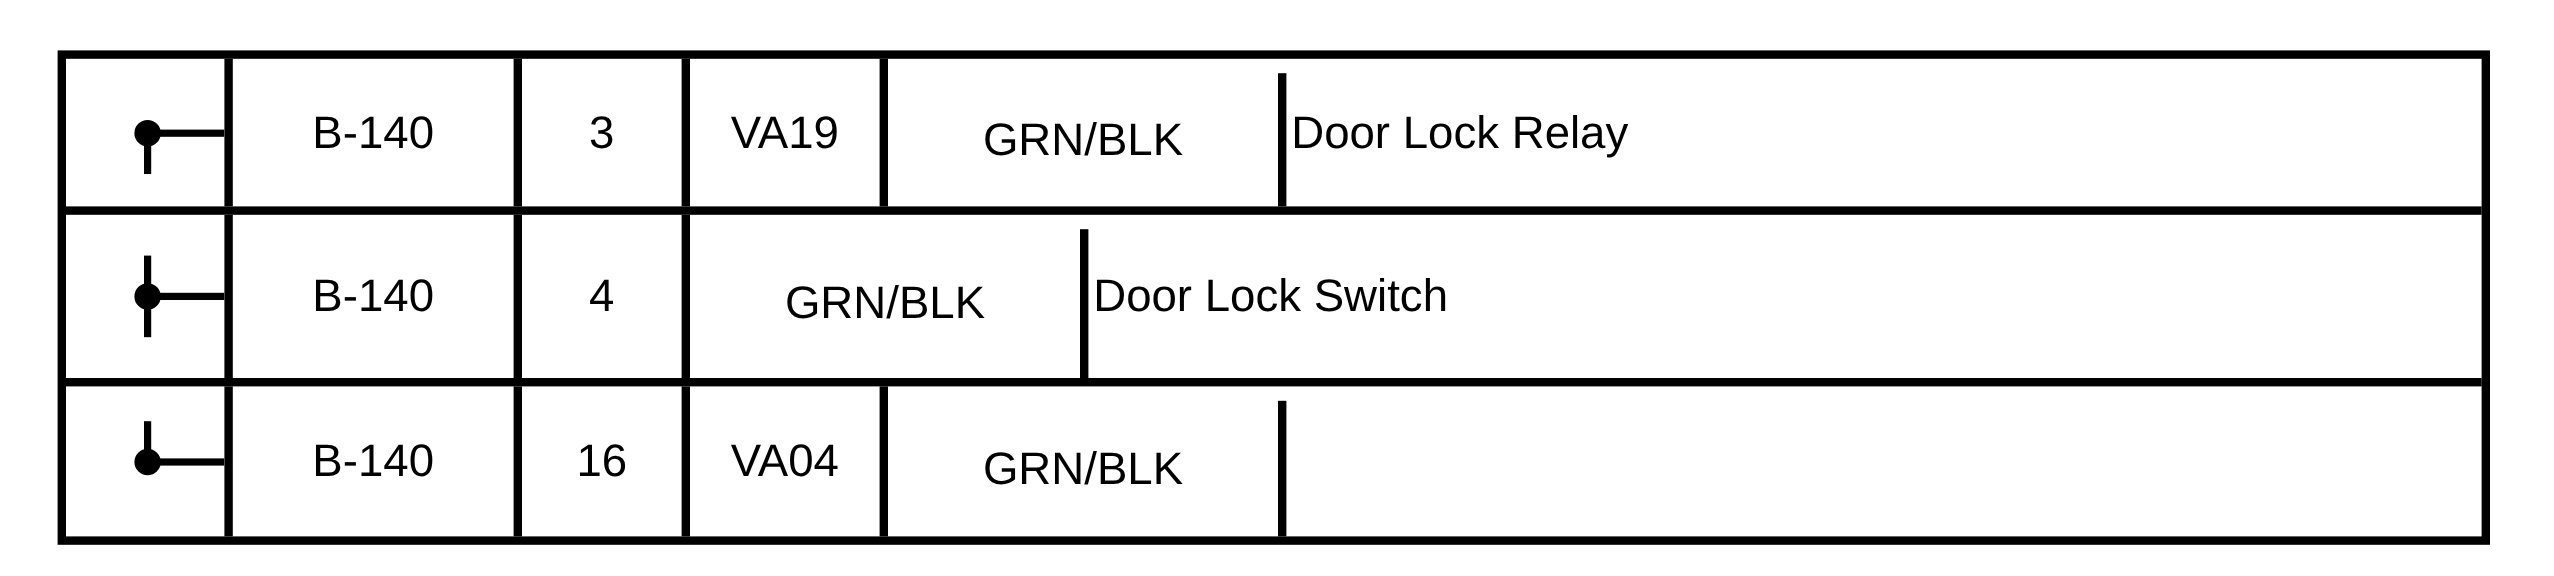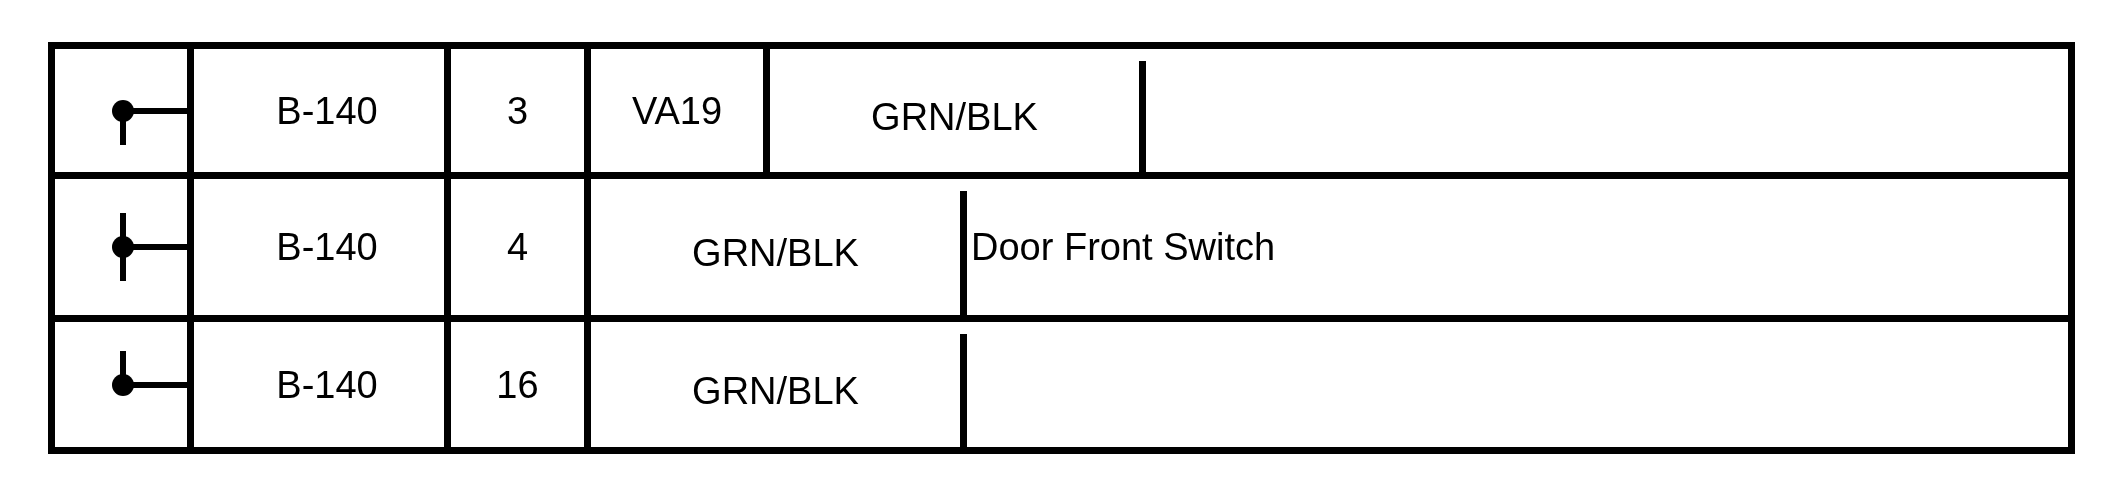--- a/index.html
+++ b/index.html
@@ -43,24 +43,24 @@
     border-right: 7px solid #000000;
     display: flex;
     align-items: center;
     justify-content: center;
     font-size: 38px;
     line-height: 1;
     white-space: nowrap;
     overflow: hidden;
   }
   .cell.symbol   { width: 139px; position: relative; }
-  .cell.connector{ width: 241px; margin-left: 16px; }
+  .cell.connector{ width: 241px; }
   .cell.pin      { width: 140px; }
-  .cell.circuit  { width: 179px; }
-  .cell.color    { width: 376px; margin-top: 12px; }
+  .cell.circuit  { width: 165px; }
+  .cell.color    { width: 332px; margin-top: 12px; }
   .cell.dest {
     flex: 1 1 auto;
     border-right: none;
     justify-content: flex-start;
     padding-left: 4px;
   }
   
   .branch-icon {
     position: absolute;
     left: 0; top: 0; right: 0; bottom: 0;
@@ -110,44 +110,46 @@
         <div class="branch-icon">
           <div class="dot"></div>
           <div class="hline"></div>
           <div class="vstub-down"></div>
         </div>
       </div>
       <div class="cell connector">B-140</div>
       <div class="cell pin">3</div>
       <div class="cell circuit">VA19</div>
       <div class="cell color">GRN/BLK</div>
+      <div class="cell dest">Door Lock Relay</div>
     </div>
 
     <div class="wire-row r2">
       <div class="cell symbol">
         <div class="branch-icon">
           <div class="dot"></div>
           <div class="hline"></div>
           <div class="vstub-up"></div>
           <div class="vstub-down"></div>
         </div>
       </div>
       <div class="cell connector">B-140</div>
       <div class="cell pin">4</div>
       <div class="cell color">GRN/BLK</div>
-      <div class="cell dest">Door Front Switch</div>
+      <div class="cell dest">Door Lock Switch</div>
     </div>
 
     <div class="wire-row r3">
       <div class="cell symbol">
         <div class="branch-icon">
           <div class="dot"></div>
           <div class="hline"></div>
           <div class="vstub-up"></div>
         </div>
       </div>
       <div class="cell connector">B-140</div>
       <div class="cell pin">16</div>
+      <div class="cell circuit">VA04</div>
       <div class="cell color">GRN/BLK</div>
     </div>
 
   </div>
 </div>
 
 </body></html>

